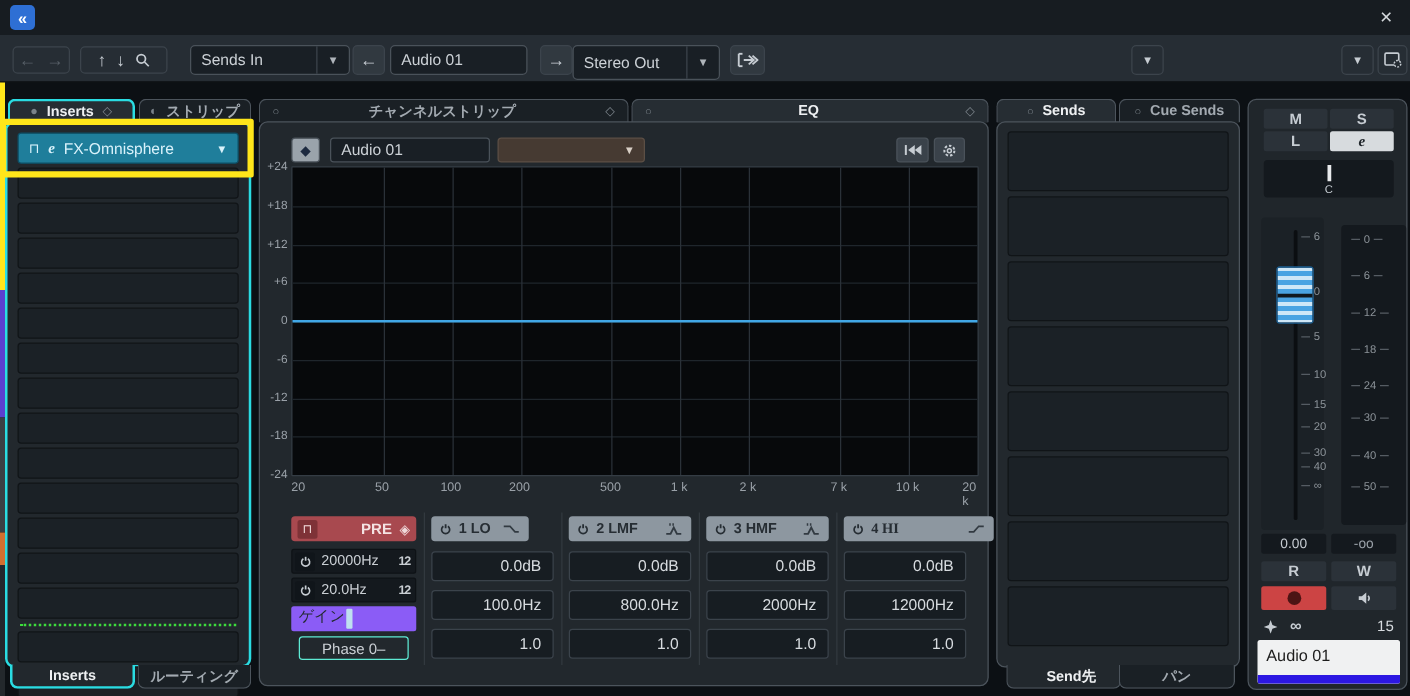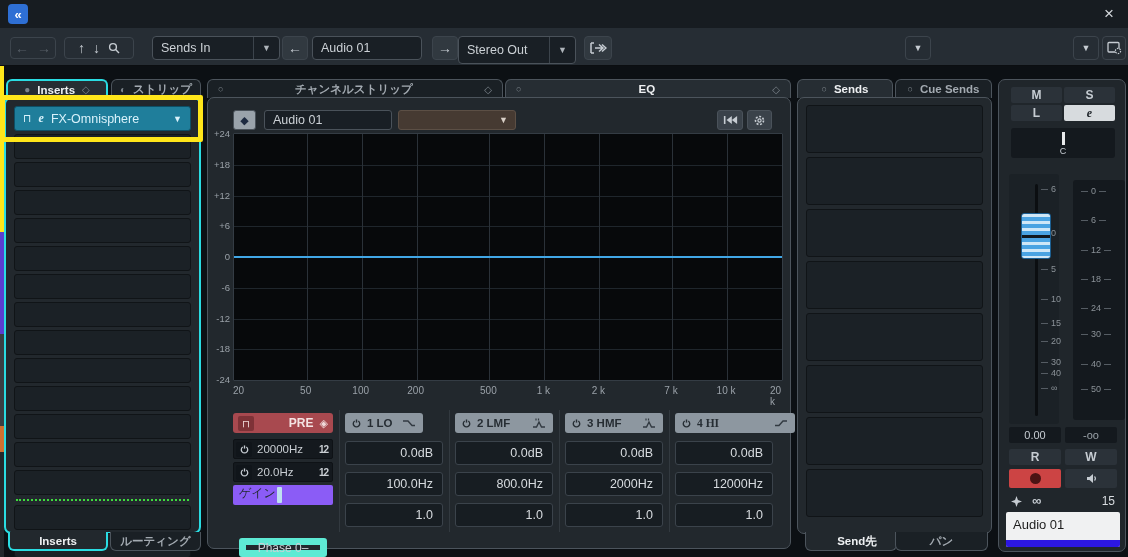--- a/index.html
+++ b/index.html
@@ -68,22 +68,22 @@
   .xtick{position:absolute;top:0;font-size:10px;color:#9aa1a8;}
 
   .prehdr{background:#a8494f;border-radius:3px;display:flex;align-items:center;padding:0 5px;gap:6px;}
   .prerow{background:#14191e;border:1px solid #0e1216;border-radius:2px;display:flex;align-items:center;
           color:#c9ced3;font-size:11.5px;gap:5px;padding:0 4px 0 2px;}
   .pwr{width:16px;height:15px;background:#10151a;border-radius:2px;display:flex;align-items:center;justify-content:center;flex:none;}
   .slope{margin-left:auto;font-size:10px;font-weight:bold;letter-spacing:-1px;}
   #gain-slider{background:#8b5cf6;border-radius:2px;display:flex;align-items:flex-start;padding:0 6px;position:relative;}
   #gain-slider .glabel{color:#222a30;font-size:12px;z-index:1;}
   #gain-handle{position:absolute;left:44px;top:2px;width:5px;height:16px;background:#bfe0f0;border-radius:1px;}
-  .phase{background:#22282d;border:7px solid #5eead4;border-radius:3px;color:#ccd1d6;font-size:12px;
-         display:flex;align-items:center;justify-content:center;margin-top:29px;}
+  .phase{background:#22282d;border:1px solid #5eead4;border-radius:3px;color:#ccd1d6;font-size:12px;
+         display:flex;align-items:center;justify-content:center;}
   .bandhdr{background:#8d97a0;border-radius:3px;color:#262d33;font-weight:bold;font-size:11.5px;
            display:flex;align-items:center;gap:6px;padding:0 7px;}
   .vbox{background:#171d22;border:1px solid #3b434b;border-radius:3px;color:#d7dbdf;font-size:12.5px;
         display:flex;align-items:center;justify-content:flex-end;padding-right:9px;}
 
   
   .cbtn{position:absolute;background:#2b3239;border-radius:2px;color:#c6ccd2;font-weight:bold;font-size:12px;
         display:flex;align-items:center;justify-content:center;}
   .tick{position:absolute;font-size:9px;color:#8b9298;display:flex;align-items:center;gap:3px;}
   .tick i{display:block;width:7px;height:1px;background:#555c63;}

